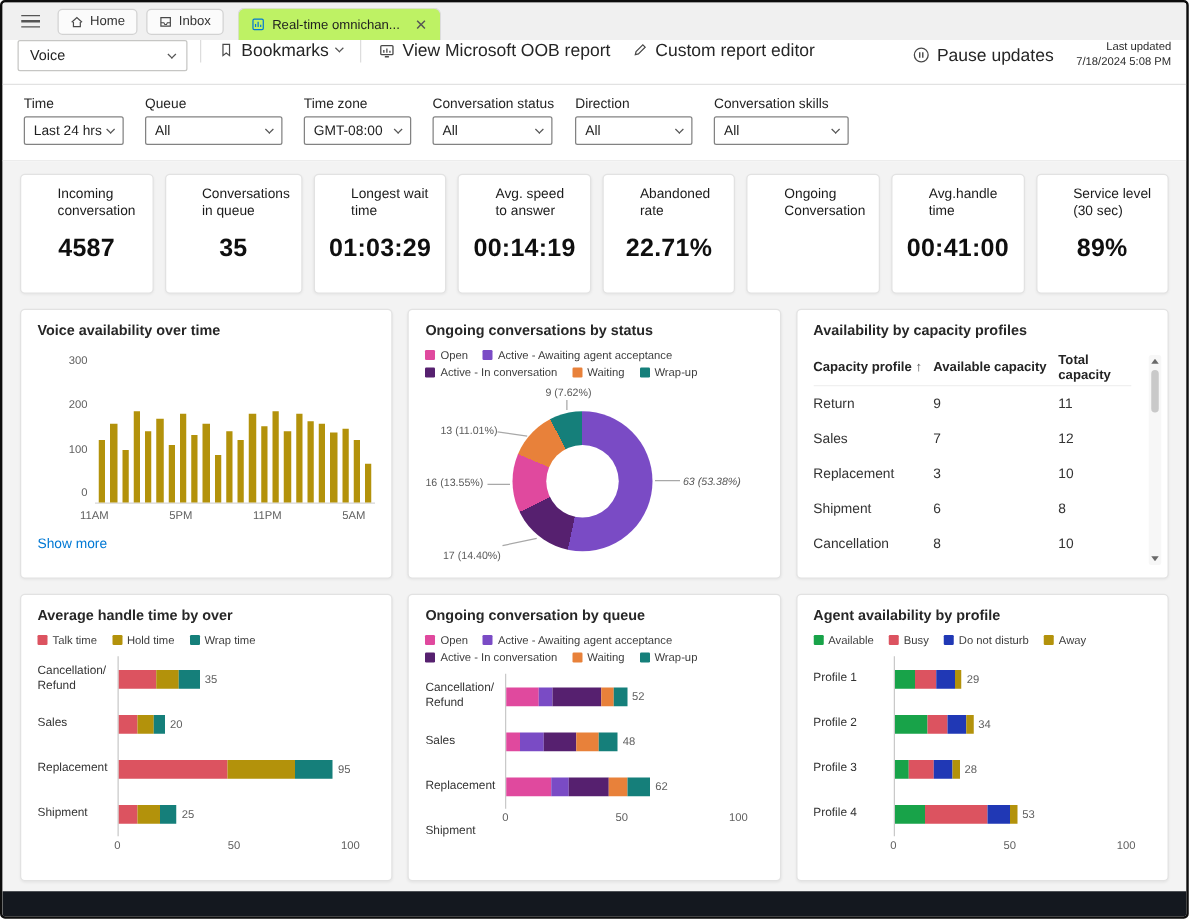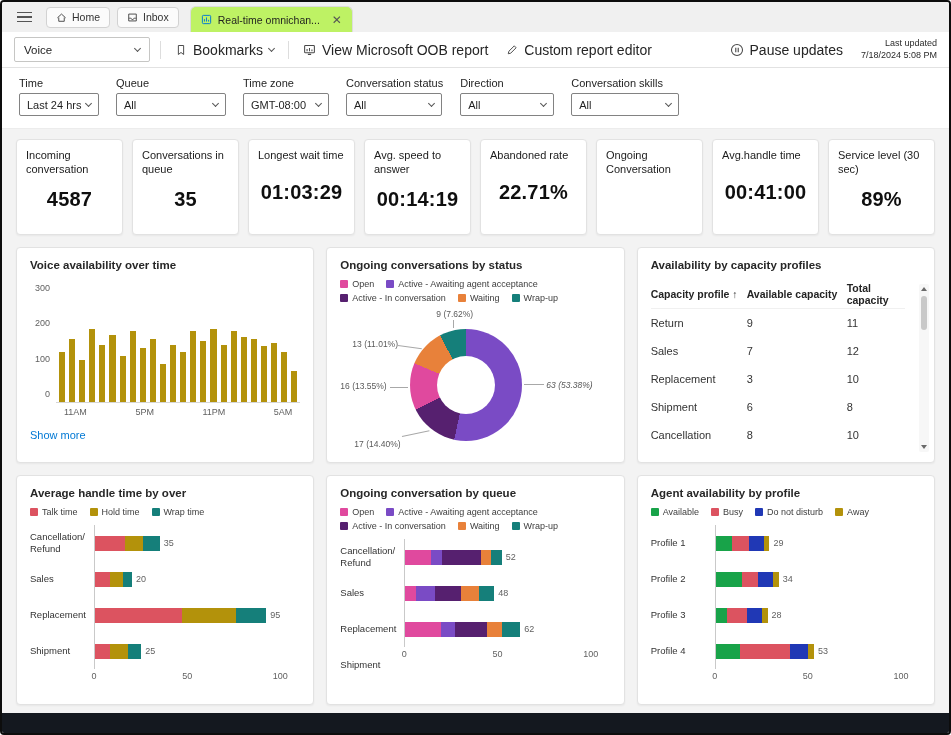--- a/index.html
+++ b/index.html
@@ -10,44 +10,44 @@
     overflow:hidden;display:flex;flex-direction:column;position:relative;
   }
   
   .tabbar{height:30px;background:#f0f0f0;display:flex;align-items:center;padding:0 8px;gap:7px;flex:0 0 auto;}
   .hamburger{width:15px;display:flex;flex-direction:column;gap:3px;margin:0 7px;cursor:pointer;}
   .hamburger i{height:1.5px;background:#555;display:block;}
   .tab-chip{display:flex;align-items:center;gap:5px;background:#fbfbfb;border:1px solid #d2d2d2;border-radius:4px;height:21px;padding:0 9px;font-size:10.5px;color:#333;cursor:pointer;}
   .tab-active{display:flex;align-items:center;gap:6px;background:#bef264;border:1px solid #dcdcdc;border-bottom:none;border-radius:6px 6px 0 0;height:26px;align-self:flex-end;padding:0 10px;font-size:10.5px;color:#1f1f1f;margin-left:4px;cursor:pointer;}
   .tab-close{color:#555;font-size:12px;margin-left:6px;line-height:1;}
   
-  .toolbar{height:36px;background:#fff;border-bottom:1px solid #e2e2e2;display:flex;align-items:center;padding:0 12px;gap:10px;flex:0 0 auto;}
+  .toolbar{height:36px;background:#fff;border-bottom:1px solid #e2e2e2;display:flex;align-items:flex-start;padding:0 12px;gap:10px;flex:0 0 auto;}
   .combo{width:136px;height:25px;border:1px solid #c6c6c4;border-radius:2px;display:flex;align-items:center;justify-content:space-between;padding:0 9px;font-size:11.5px;color:#1f1f1f;cursor:pointer;}
   .tsep{width:1px;height:18px;background:#dddddd;}
   .tbtn{display:flex;align-items:center;gap:6px;font-size:14px;color:#252525;padding:0 4px;cursor:pointer;white-space:nowrap;}
   .tb-right{margin-left:auto;display:flex;align-items:center;gap:14px;}
   .last-updated{display:flex;flex-direction:column;align-items:flex-end;font-size:9px;color:#2b2b2b;line-height:1.3;}
   .chev{width:5px;height:5px;border-right:1.4px solid #555;border-bottom:1.4px solid #555;transform:rotate(45deg);display:inline-block;margin-top:-3px;flex:0 0 auto;}
   
   .filterbar{background:#fff;padding:9px 17px 12px;display:flex;gap:17px;border-bottom:1px solid #ececec;flex:0 0 auto;}
   .f-label{font-size:11px;color:#242424;margin-bottom:4px;}
   .f-select{height:23px;border:1px solid #828282;border-radius:2px;display:flex;align-items:center;justify-content:space-between;padding:0 7px;font-size:11px;color:#1f1f1f;background:#fff;cursor:pointer;}
   
   .content{background:#f3f3f3;padding:10px 14px 6px;flex:1 1 auto;overflow:hidden;}
   .kpi-row{display:flex;gap:9px;}
   .kpi-card{flex:1;background:#fff;border:1px solid #e2e2e2;border-radius:4px;box-shadow:0 1px 2px rgba(0,0,0,.05);height:96px;padding:8px 9px;display:flex;flex-direction:column;}
-  .kpi-label{font-size:11px;color:#1b1b1b;line-height:1.3;}
+  .kpi-label{font-size:11px;color:#1b1b1b;line-height:1.3;margin-left:20px;}
   .kpi-value{flex:1;display:flex;align-items:center;justify-content:center;font-size:20px;font-weight:700;color:#0f0f0f;padding-bottom:4px;letter-spacing:.2px;}
   .panel-row{display:grid;grid-template-columns:1fr 1fr 1fr;gap:12px;margin-top:12px;}
   .panel{background:#fff;border:1px solid #e2e2e2;border-radius:4px;box-shadow:0 1px 2px rgba(0,0,0,.05);padding:11px 13px;position:relative;overflow:hidden;}
   .row1 .panel{height:216px;}
   .row2 .panel{height:230px;}
   .panel-title{font-size:11.5px;font-weight:700;color:#272727;}
   
-  .vchart{display:flex;margin-top:16px;height:116px;}
+  .vchart{display:flex;margin-top:16px;height:116px;margin-left:20px;}
   .yaxis{width:26px;display:flex;flex-direction:column;justify-content:space-between;align-items:flex-end;padding-right:6px;font-size:9px;color:#616161;transform:translateY(-4px);}
   .vplot{flex:1;display:flex;align-items:flex-end;gap:4px;border-bottom:1px solid #d6d6d6;padding:0 3px;}
   .vbar{flex:1;}
   .xlabels{display:flex;justify-content:space-between;margin:4px 0 0 26px;padding:0 8px;font-size:9px;color:#616161;}
   .show-more{display:inline-block;margin-top:12px;font-size:11px;color:#0078d4;cursor:pointer;}
   
   .legend{display:flex;flex-wrap:wrap;column-gap:12px;row-gap:4px;margin-top:8px;font-size:9px;color:#3d3d3d;}
   .lg-item{display:inline-flex;align-items:center;gap:4px;cursor:pointer;}
   .lg-item i{width:8px;height:8px;border-radius:1px;display:inline-block;}
   

